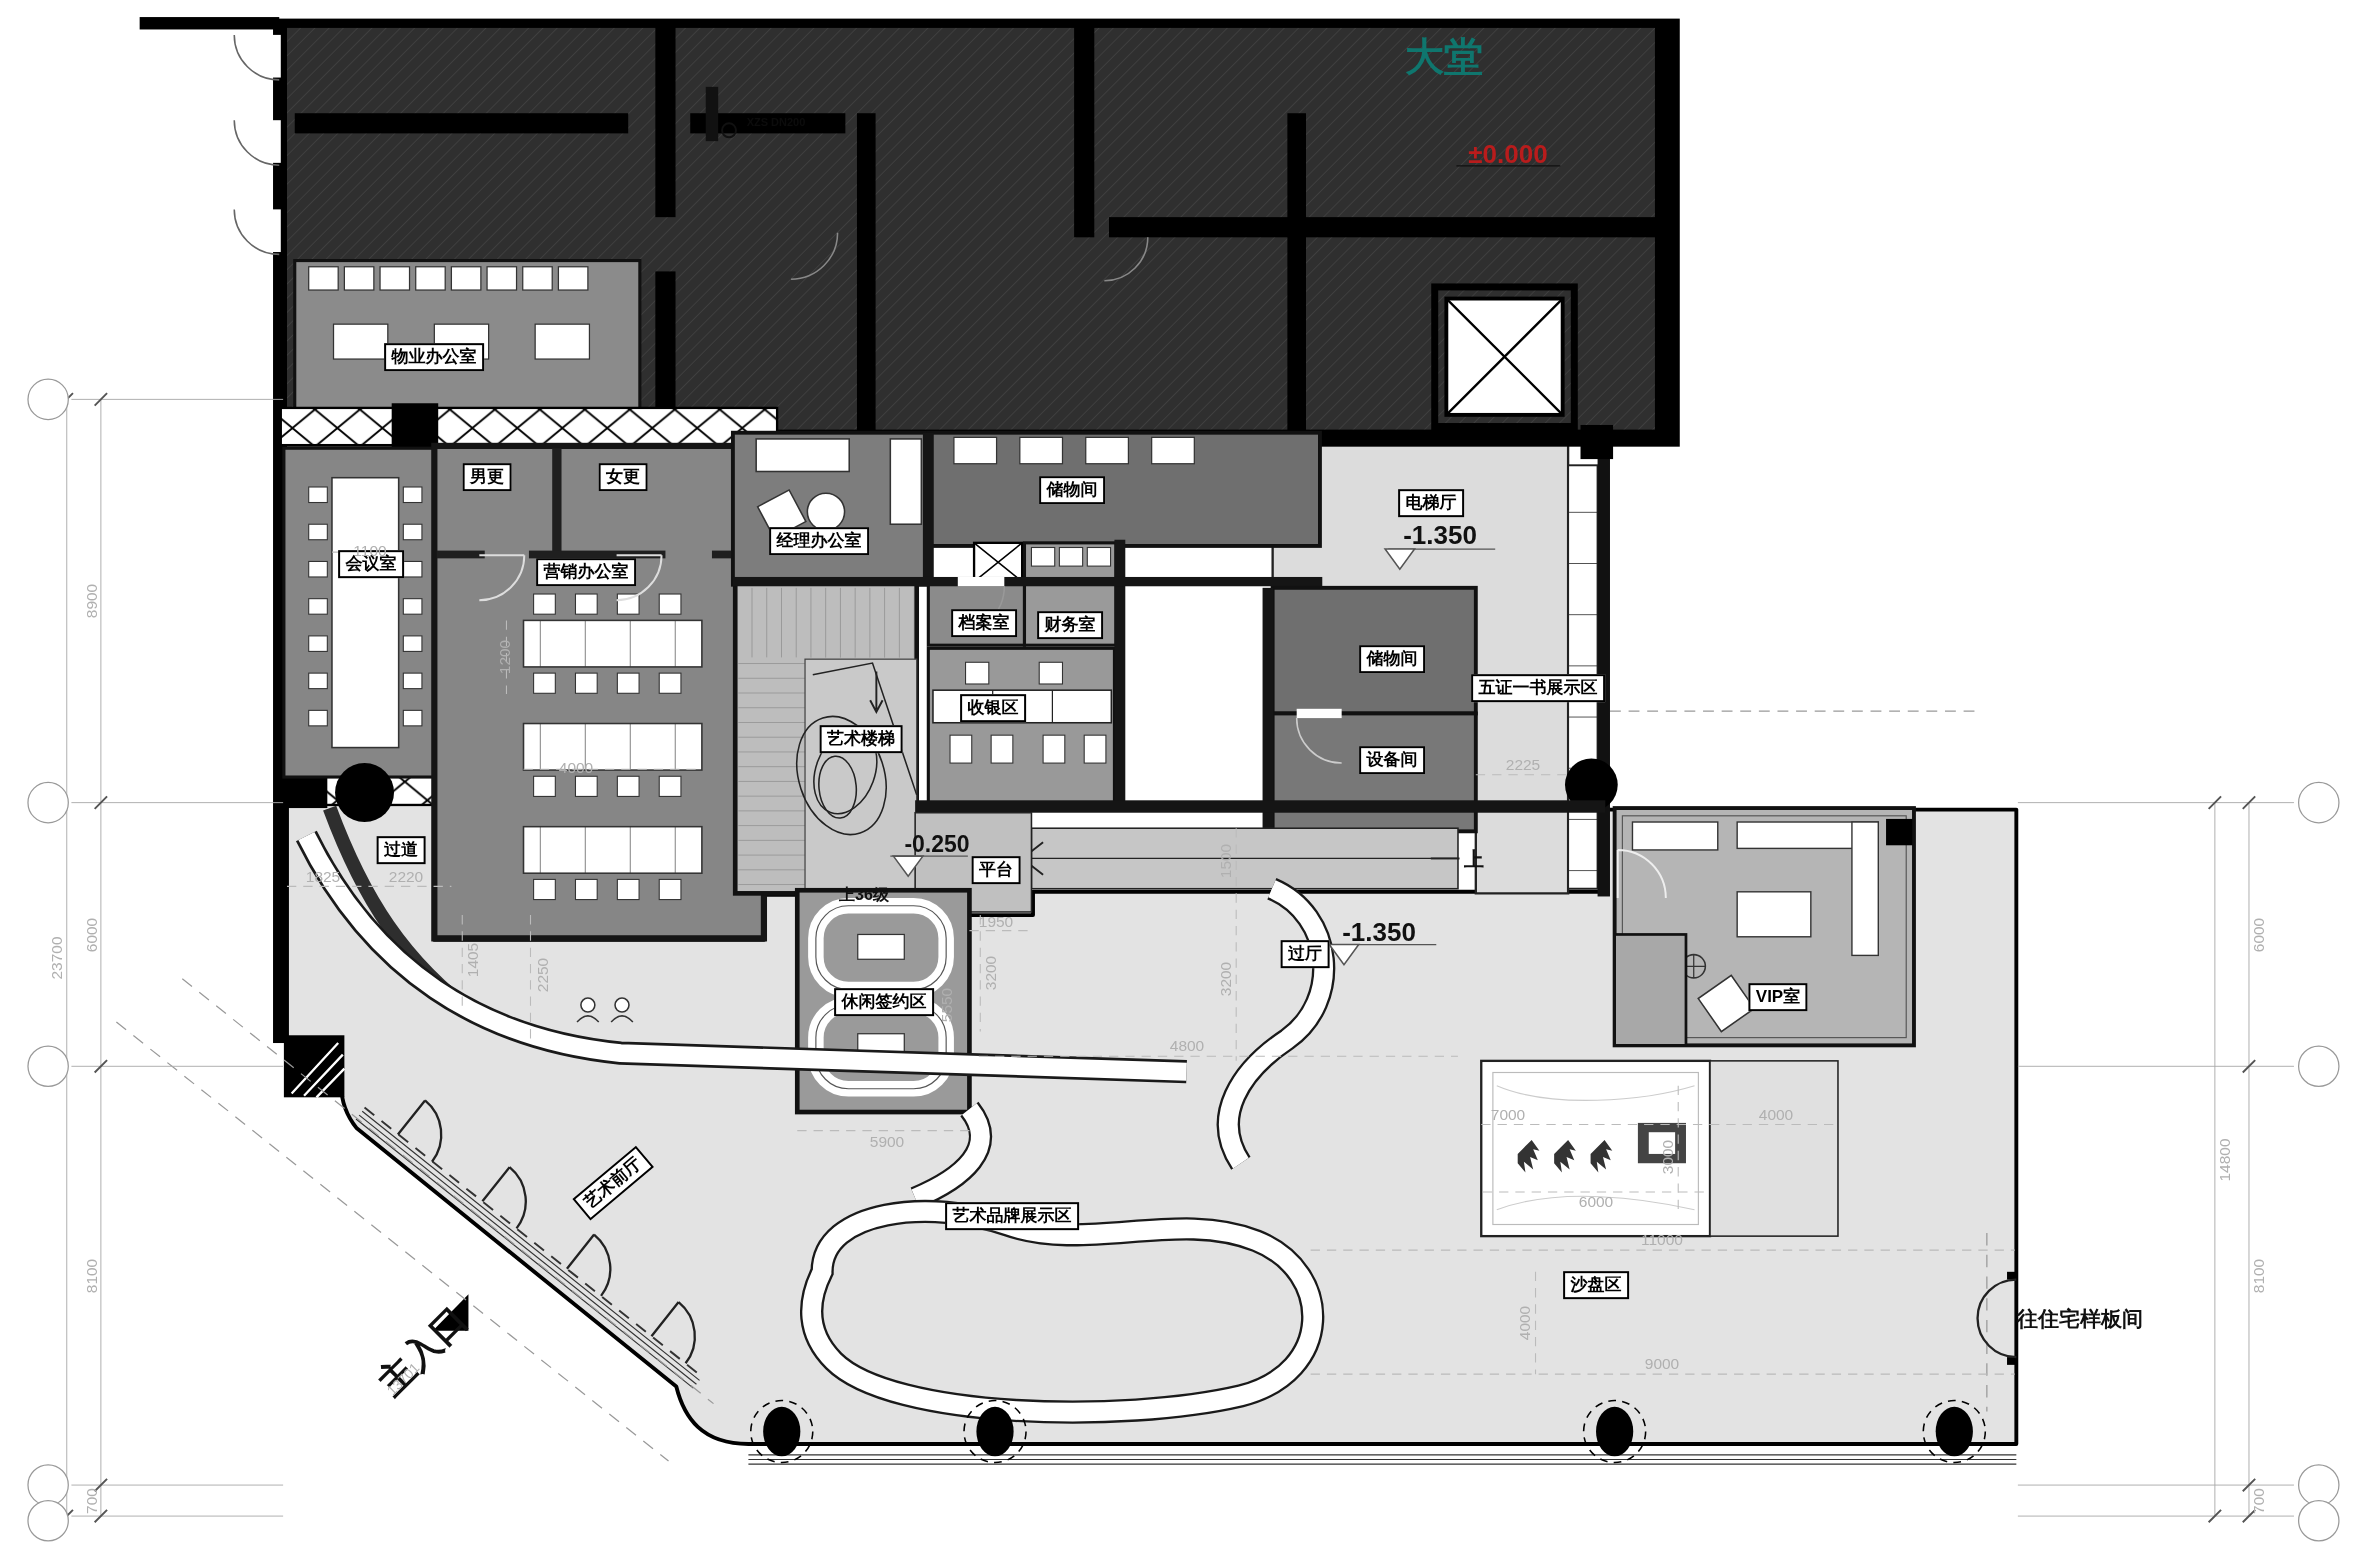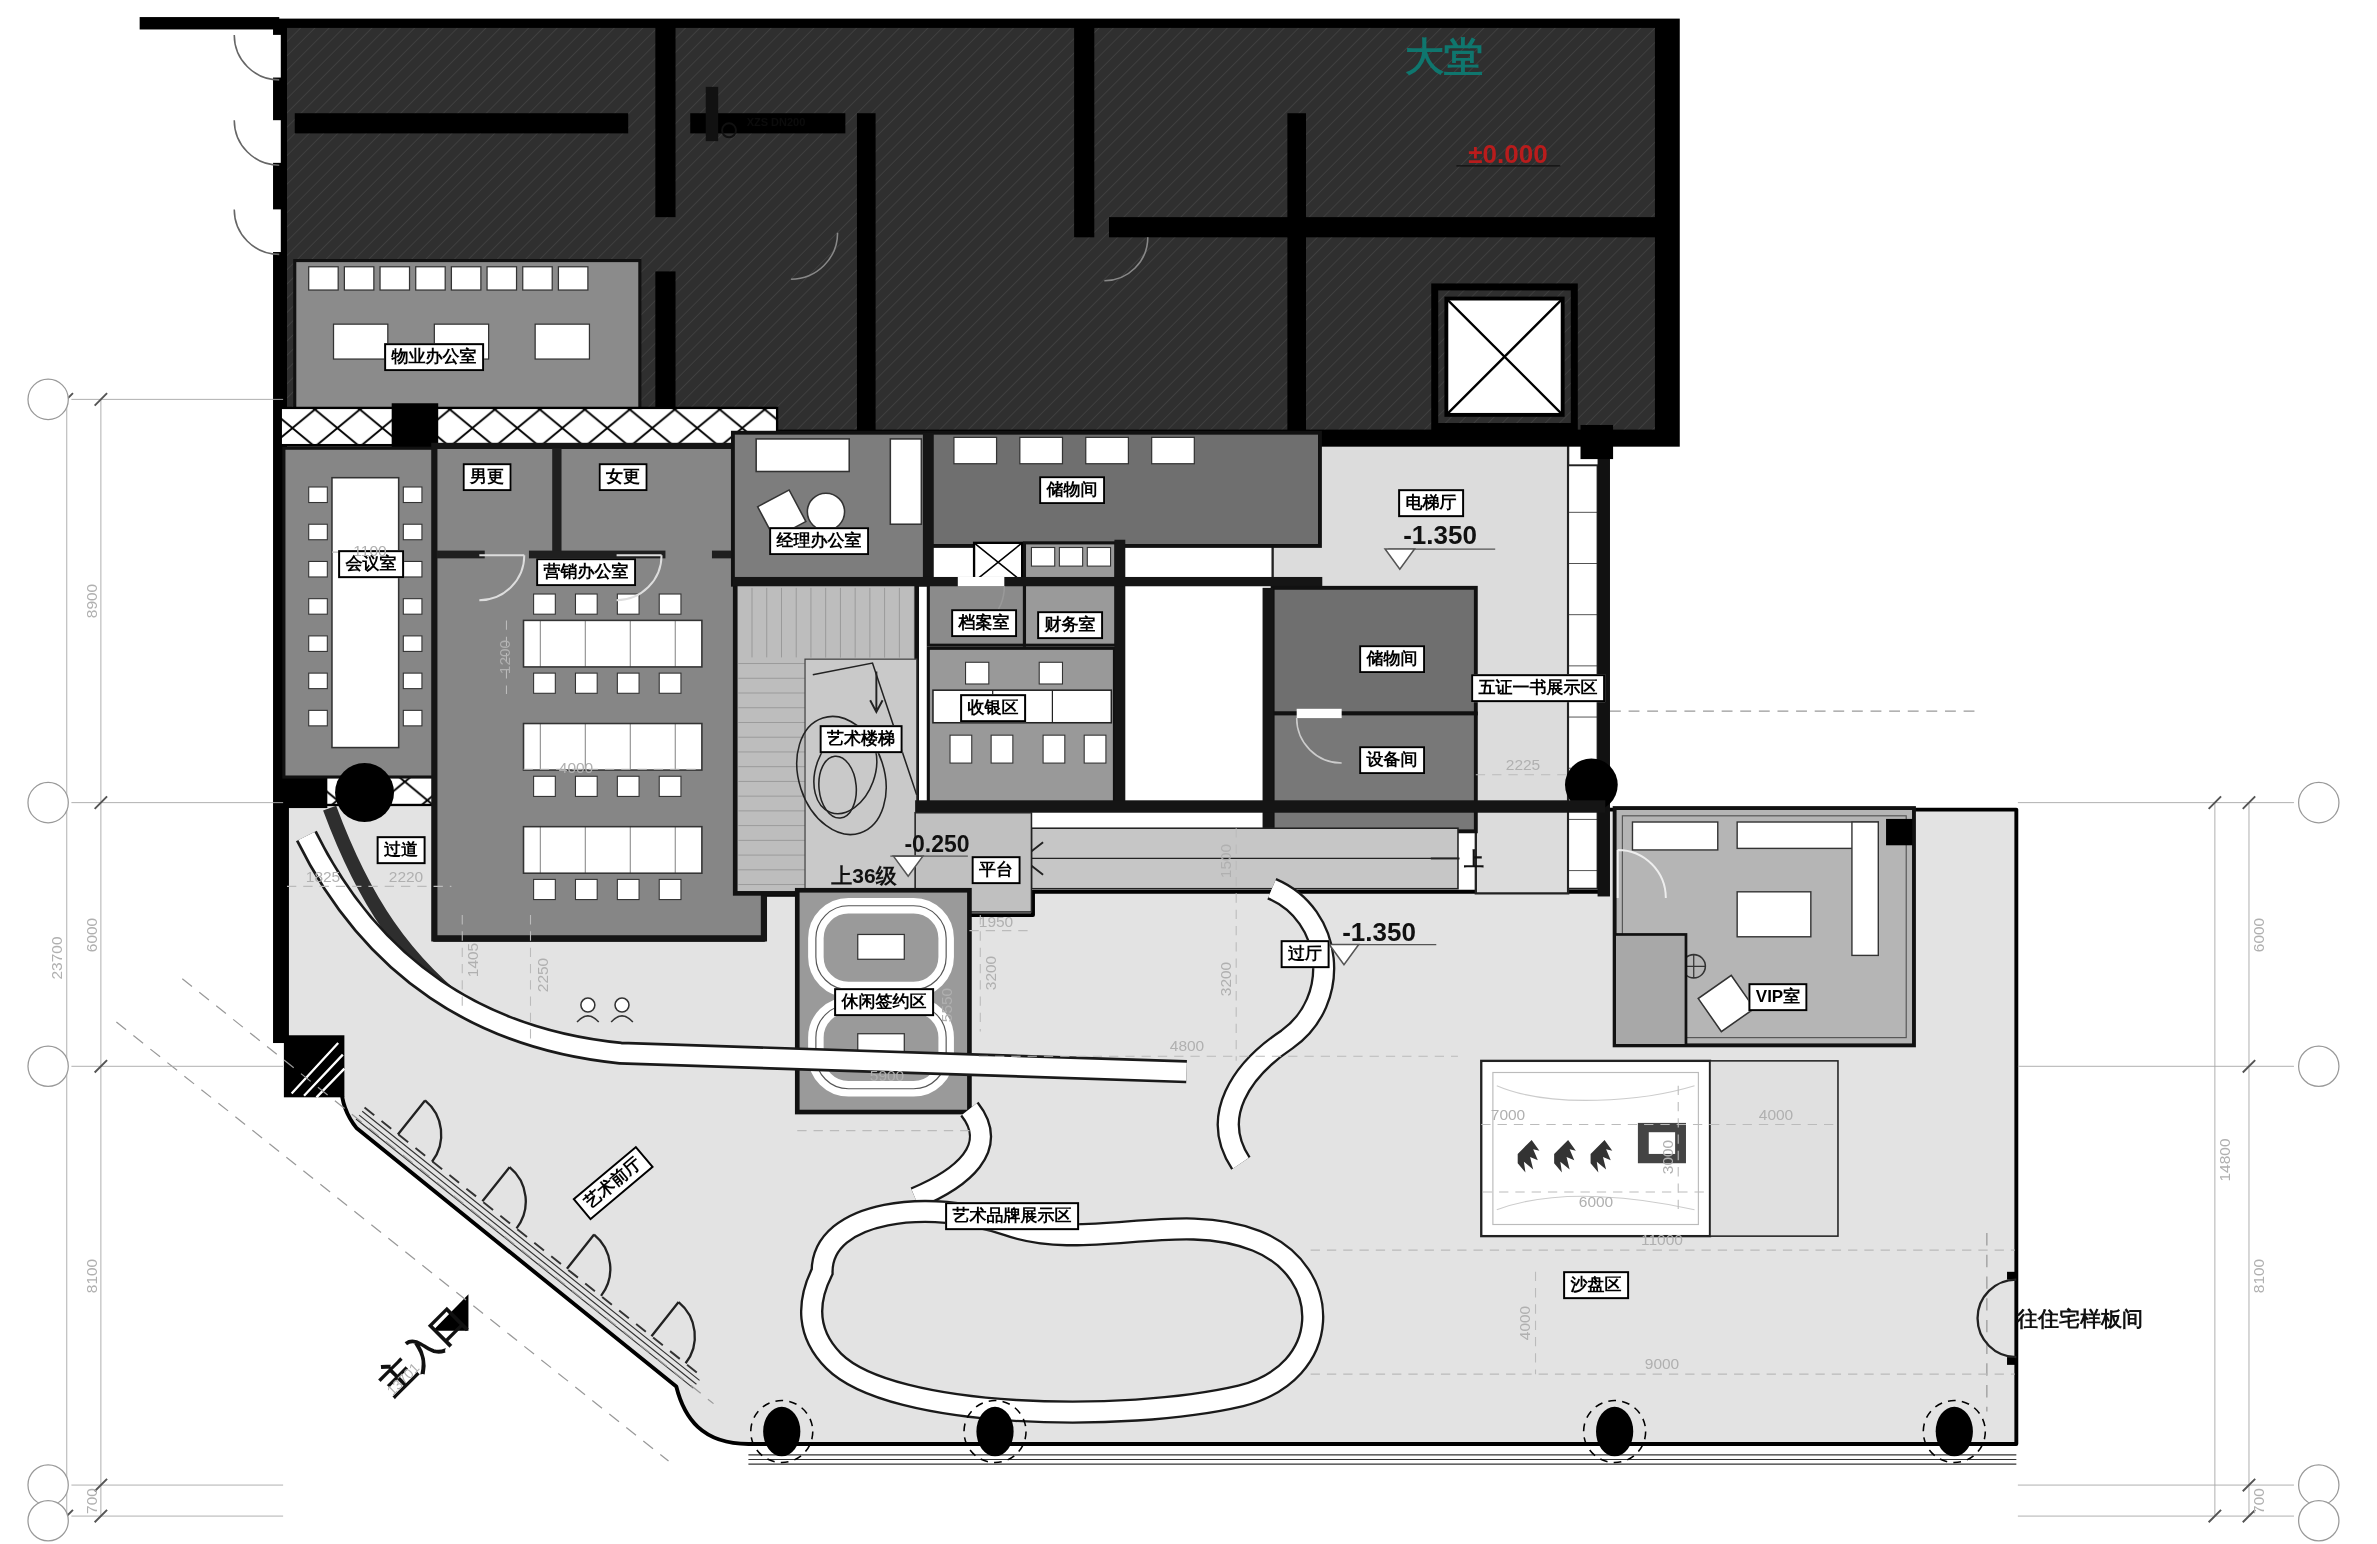--- a/index.html
+++ b/index.html
@@ -408,21 +408,21 @@
   <div class="lbl" style="left:487px;top:477px">男更</div>
   <div class="lbl" style="left:623px;top:477px">女更</div>
   <div class="lbl" style="left:371px;top:564px">会议室</div>
   <div class="lbl" style="left:586px;top:572px">营销办公室</div>
   <div class="lbl" style="left:819px;top:541px">经理办公室</div>
   <div class="lbl" style="left:1072px;top:490px">储物间</div>
   <div class="lbl" style="left:984px;top:623px">档案室</div>
   <div class="lbl" style="left:1070px;top:625px">财务室</div>
   <div class="lbl" style="left:993px;top:708px">收银区</div>
   <div class="lbl" style="left:861px;top:739px">艺术楼梯</div>
-  <div class="txt" style="left:864px;top:876px;font-size:21px">上36级</div>
+  <div class="txt" style="left:864px;top:895px;font-size:16px">上36级</div>
   <div class="txt" style="left:937px;top:844px;font-size:23px">-0.250</div>
   <div class="lbl" style="left:996px;top:870px">平台</div>
   <div class="lbl" style="left:1431px;top:503px">电梯厅</div>
   <div class="txt" style="left:1440px;top:535px;font-size:26px">-1.350</div>
   <div class="lbl" style="left:1392px;top:659px">储物间</div>
   <div class="lbl" style="left:1392px;top:760px">设备间</div>
   <div class="lbl" style="left:1538px;top:688px">五证一书展示区</div>
   <div class="lbl" style="left:401px;top:850px">过道</div>
   <div class="lbl" style="left:1305px;top:954px">过厅</div>
   <div class="txt" style="left:1379px;top:932px;font-size:26px">-1.350</div>
@@ -449,21 +449,21 @@
   <div class="dim" style="left:370px;top:551px">1100</div>
   <div class="dim" style="left:576px;top:768px">4000</div>
   <div class="dim r90" style="left:505px;top:657px">1200</div>
   <div class="dim" style="left:323px;top:877px">1825</div>
   <div class="dim" style="left:406px;top:877px">2220</div>
   <div class="dim r90" style="left:473px;top:960px">1405</div>
   <div class="dim r90" style="left:543px;top:975px">2250</div>
   <div class="dim" style="left:996px;top:922px">1950</div>
   <div class="dim r90" style="left:991px;top:973px">3200</div>
   <div class="dim r90" style="left:947px;top:1005px">5550</div>
-  <div class="dim" style="left:887px;top:1076px">5900</div>
+  <div class="dim" style="left:887px;top:1142px">5900</div>
   <div class="dim" style="left:1187px;top:1046px">4800</div>
   <div class="dim r90" style="left:1226px;top:861px">1500</div>
   <div class="dim r90" style="left:1226px;top:979px">3200</div>
   <div class="dim" style="left:1523px;top:765px">2225</div>
   <div class="dim" style="left:1508px;top:1115px">7000</div>
   <div class="dim" style="left:1776px;top:1115px">4000</div>
   <div class="dim r90" style="left:1668px;top:1157px">3000</div>
   <div class="dim" style="left:1596px;top:1202px">6000</div>
   <div class="dim r90" style="left:1525px;top:1323px">4000</div>
   <div class="dim" style="left:1662px;top:1240px">11000</div>

